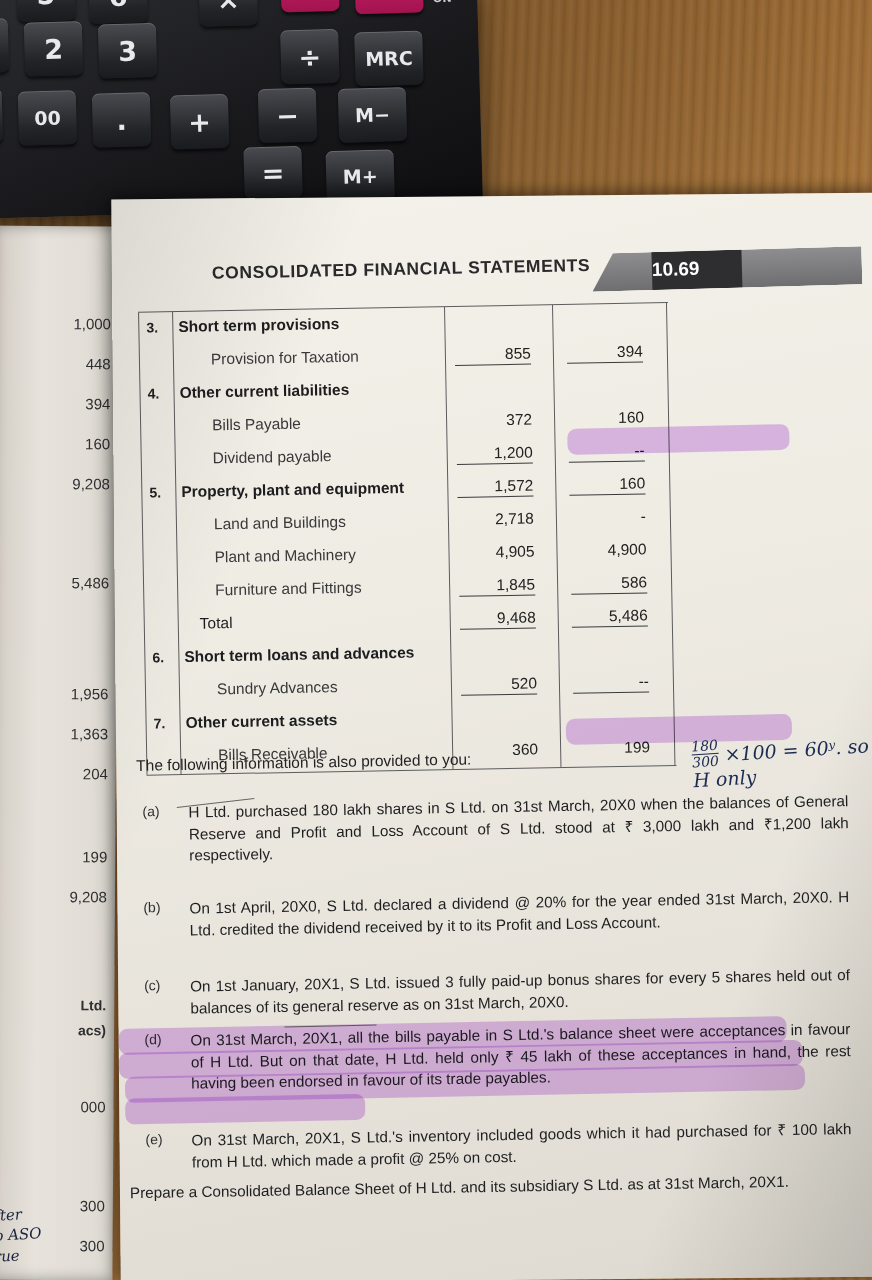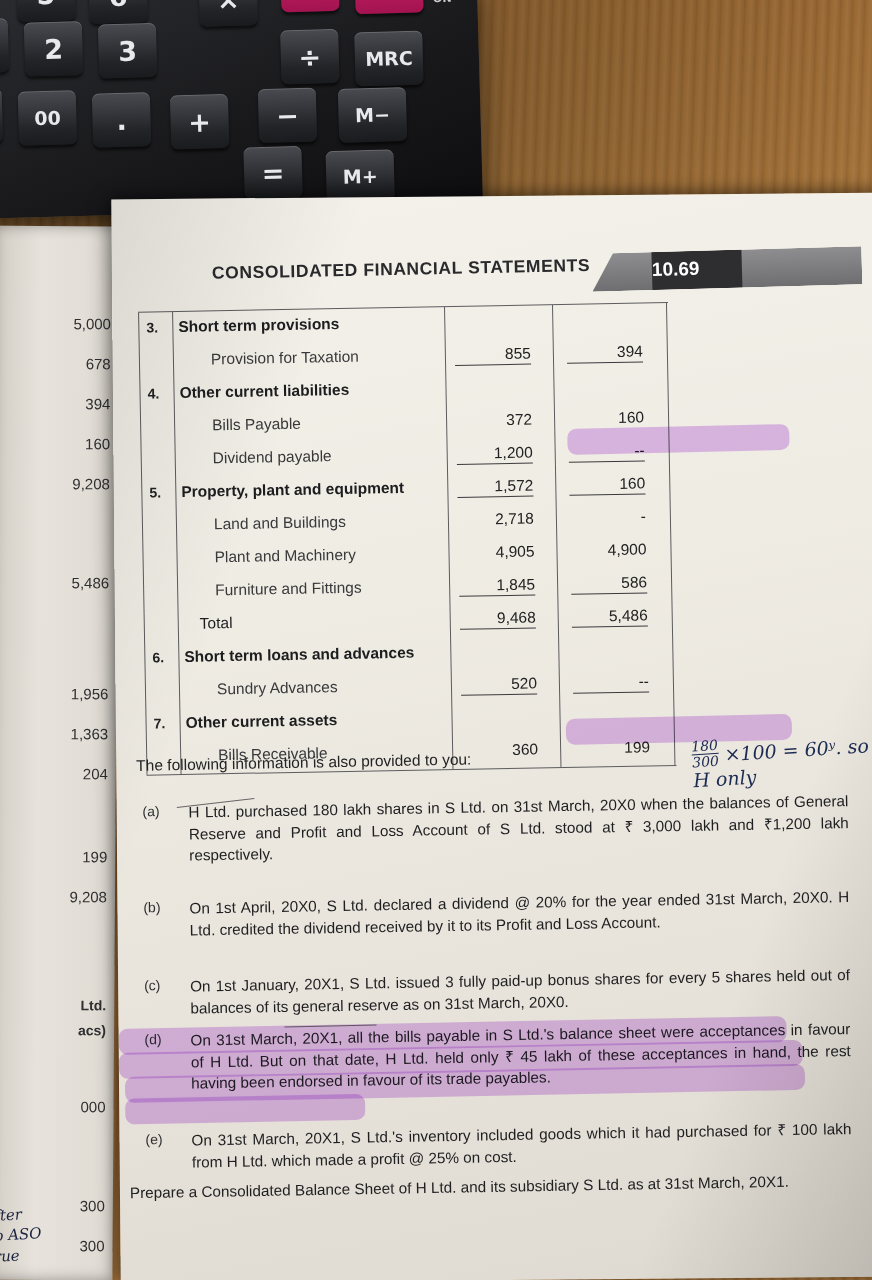--- a/index.html
+++ b/index.html
@@ -184,22 +184,22 @@
     <div class="key" style="left:288px;top:104px;width:58px;height:54px;">−</div>
     <div class="key small" style="left:368px;top:106px;width:68px;height:54px;">M−</div>
 
     <div class="key" style="left:272px;top:162px;width:58px;height:52px;">=</div>
     <div class="key small" style="left:354px;top:168px;width:68px;height:52px;">M+</div>
   </div>
 </div>
 
 <div class="leftpage">
   <div class="col">
-    <div>5,000</div>
-    <div>678</div>
+    <div>1,000</div>
+    <div>448</div>
     <div>394</div>
     <div>160</div>
     <div>9,208</div>
     <div style="height:34px"></div>
     <div>5,486</div>
     <div style="height:46px"></div>
     <div>1,956</div>
     <div>1,363</div>
     <div>204</div>
     <div style="height:18px"></div>

